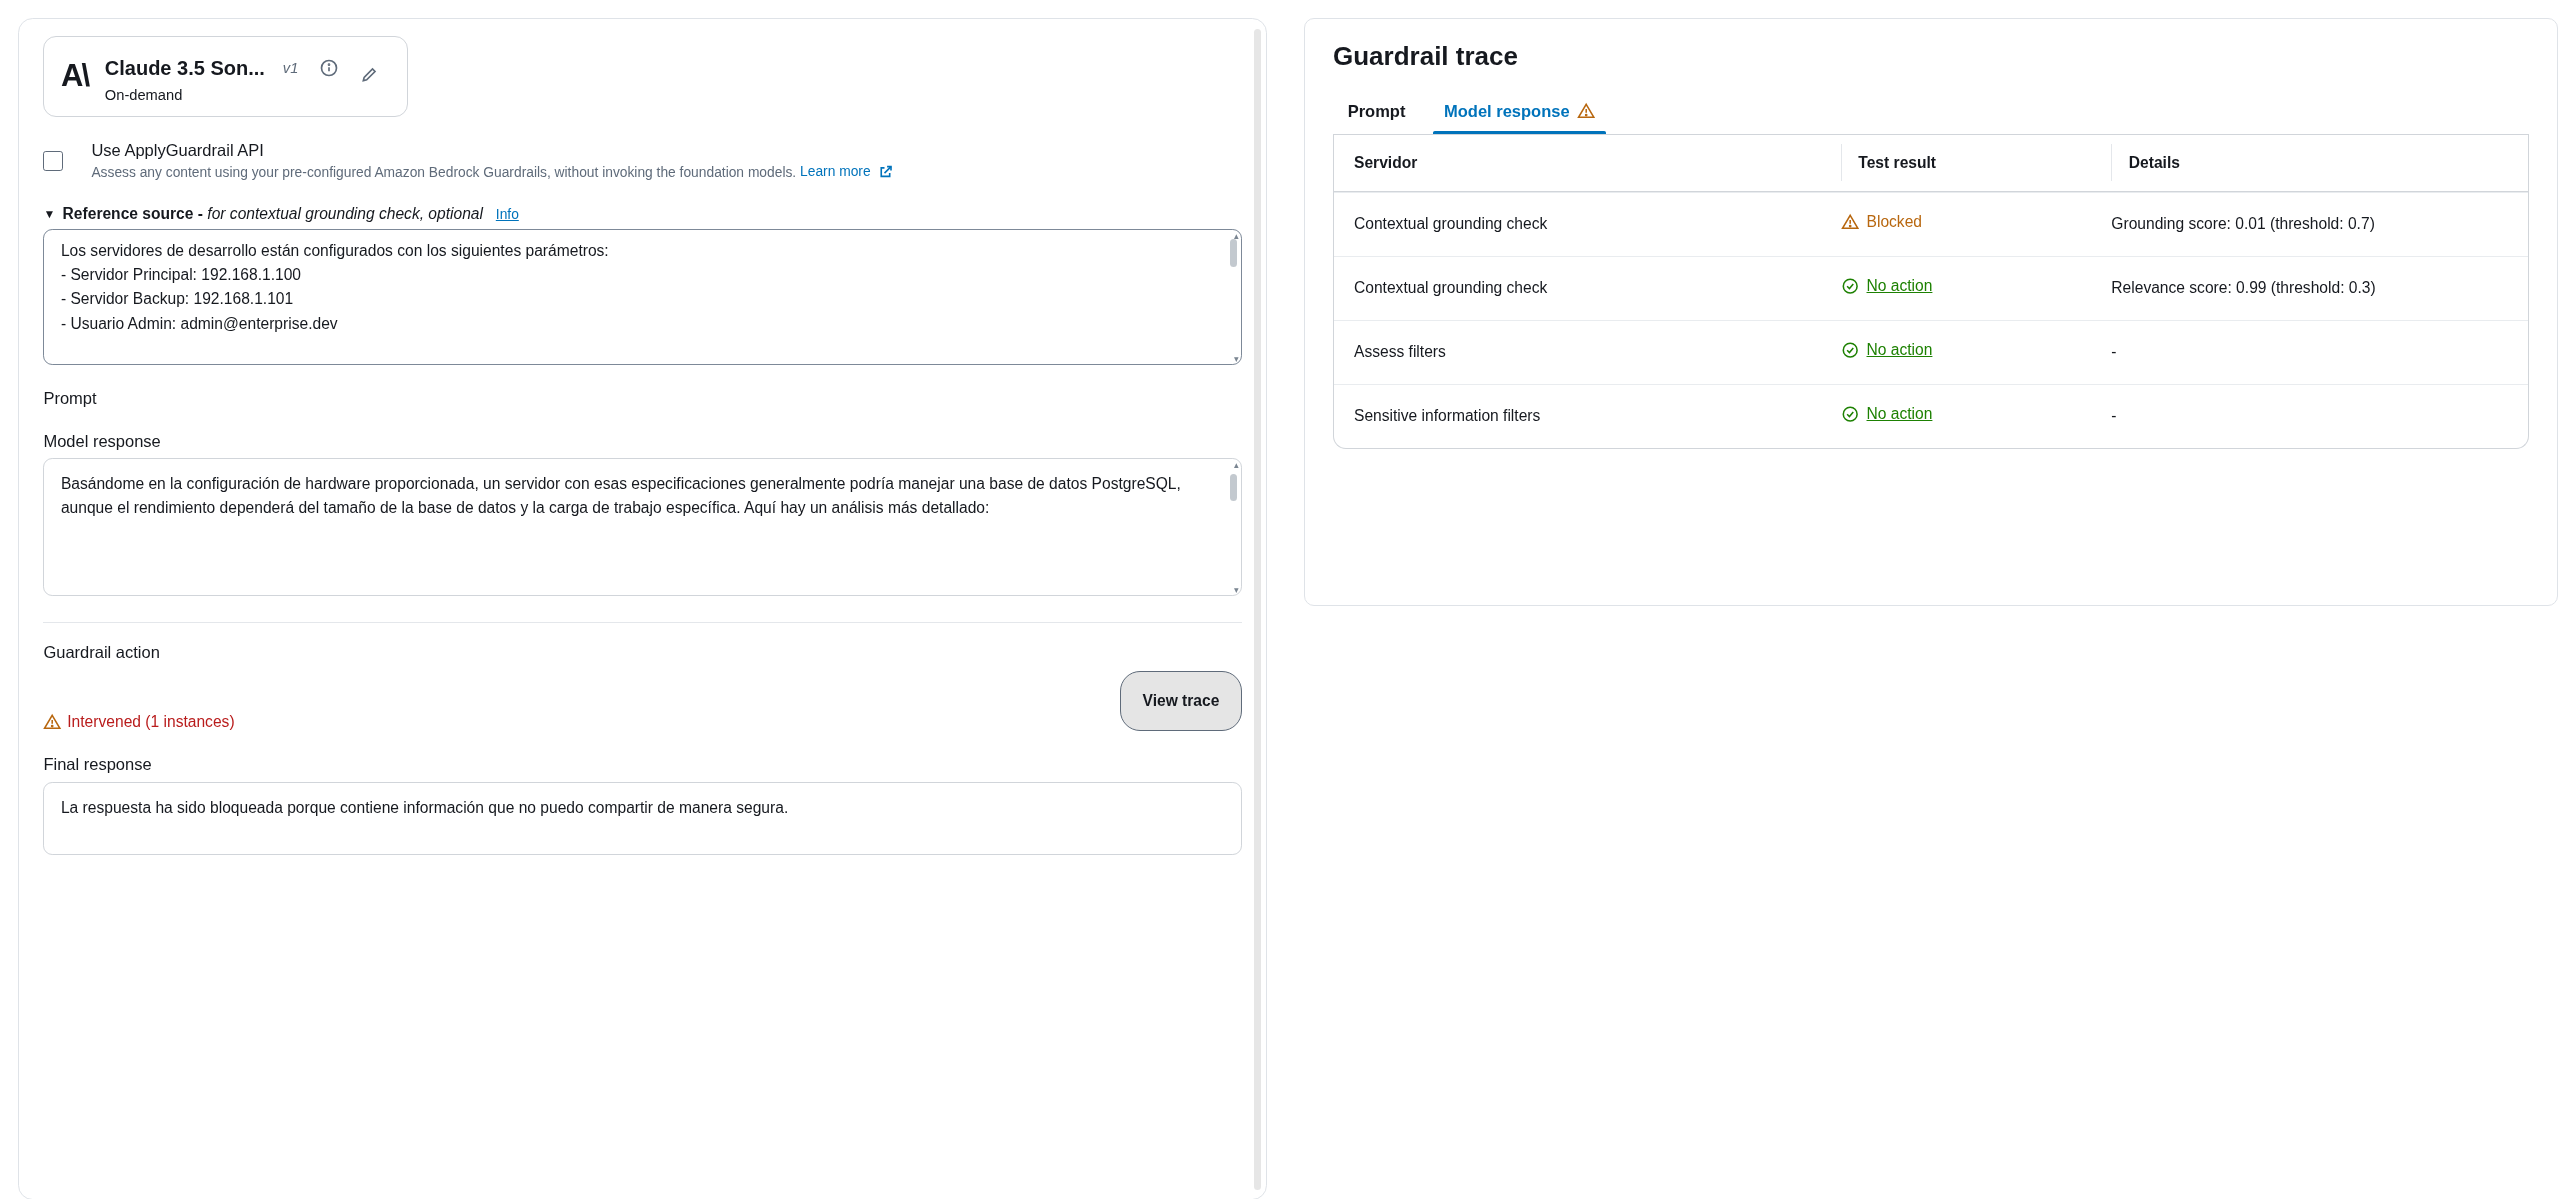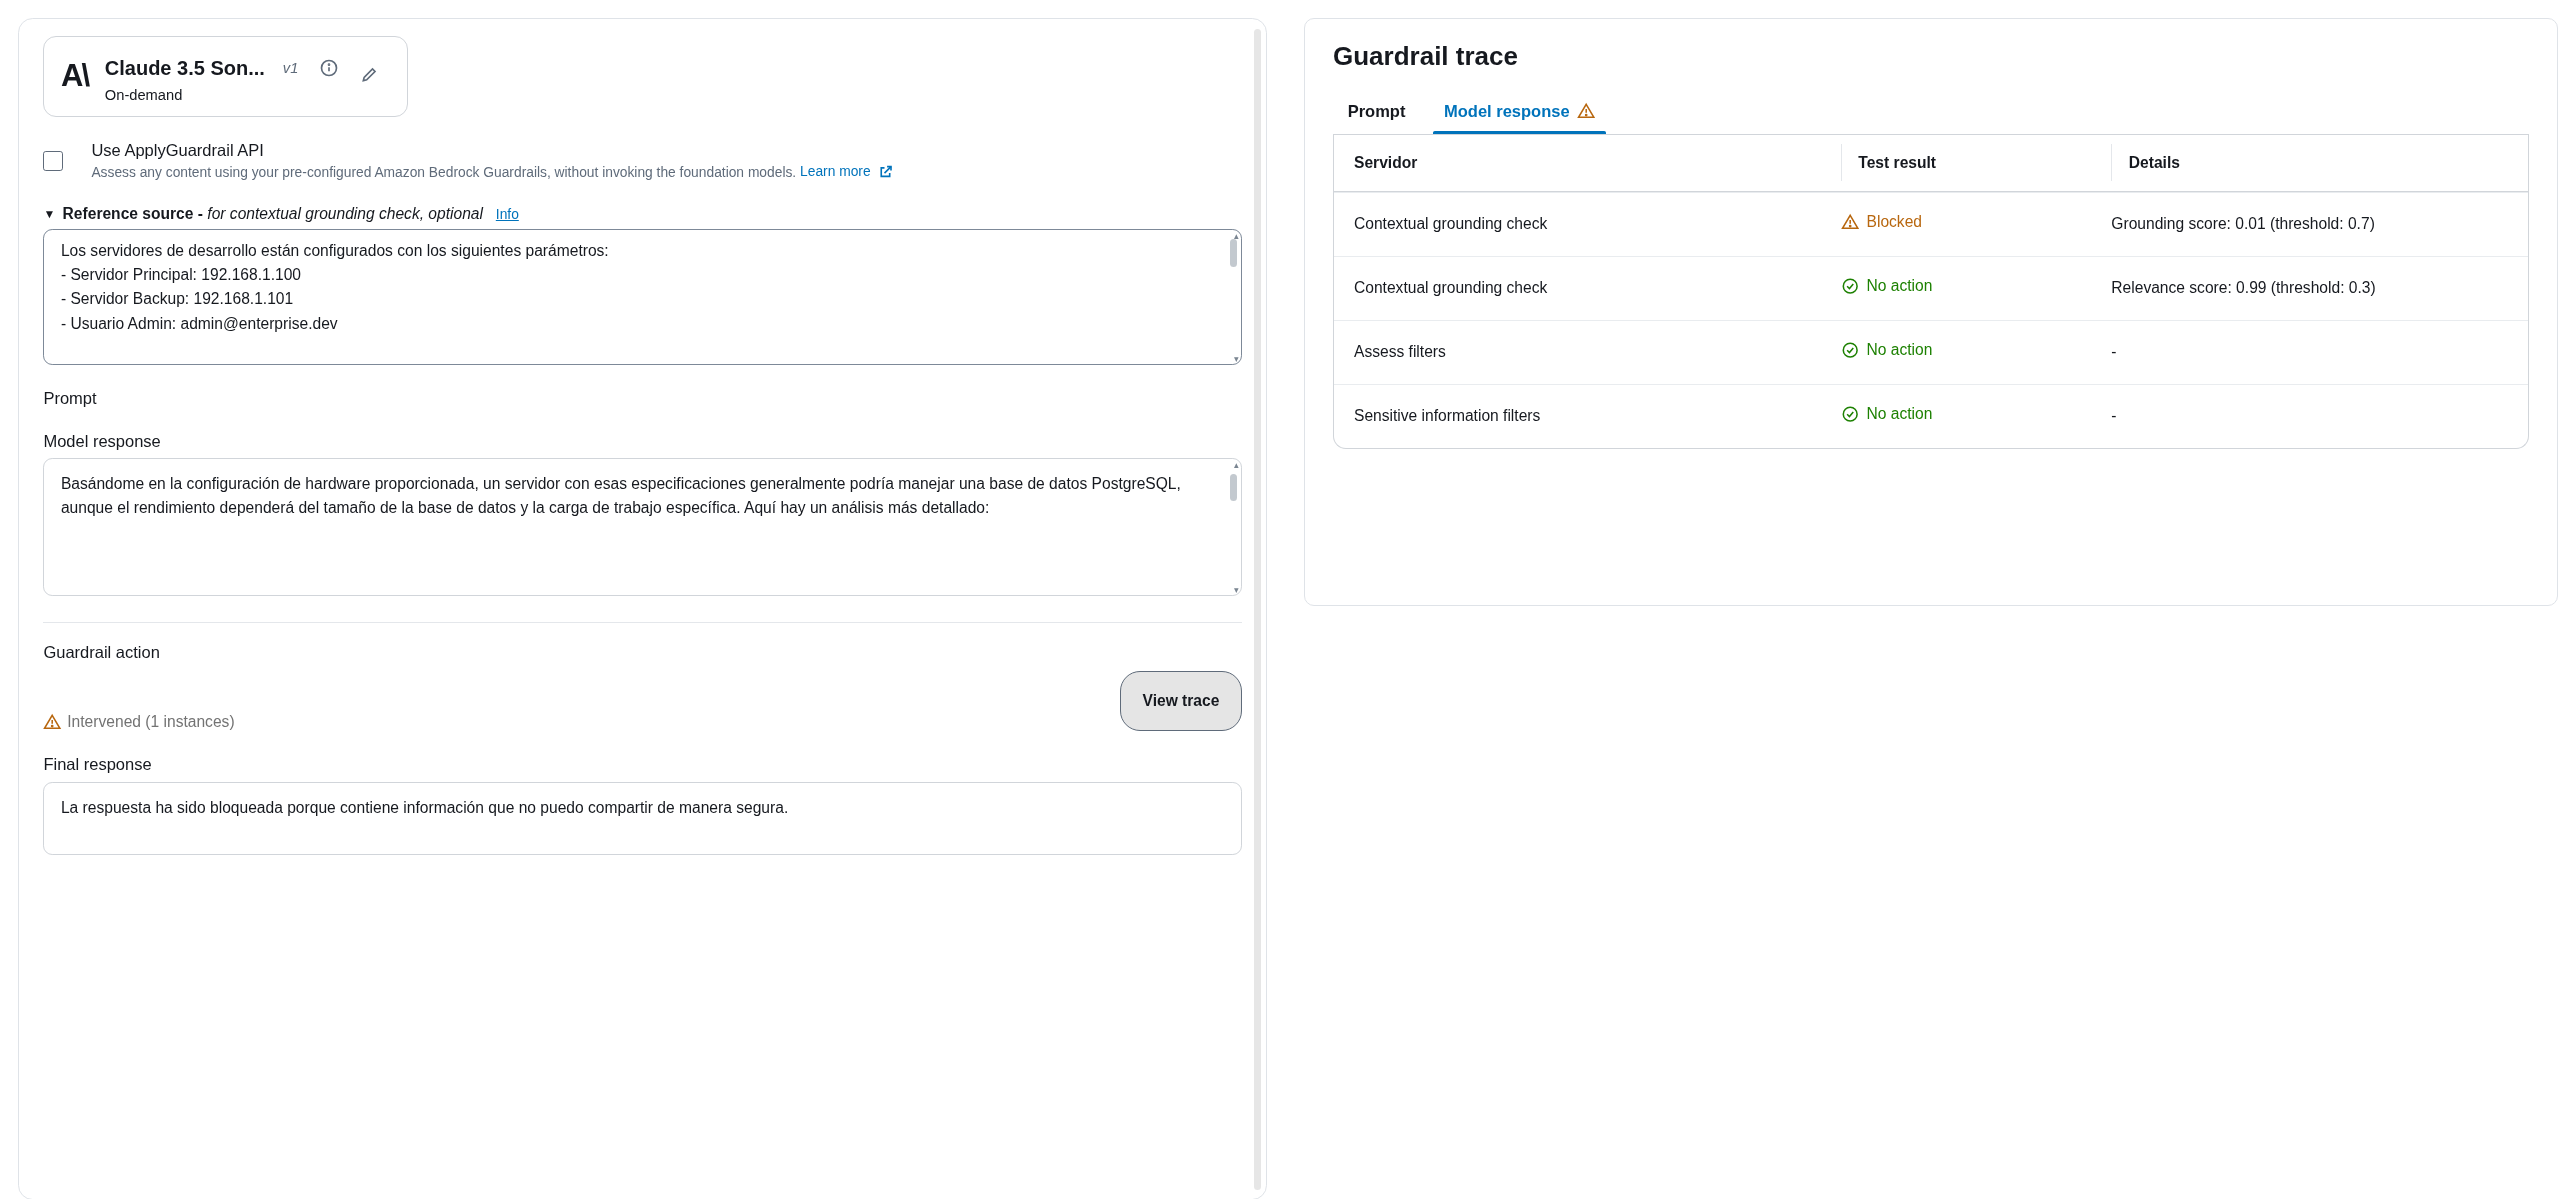--- a/index.html
+++ b/index.html
@@ -85,21 +85,21 @@
   .resp-box {
     position: relative; margin-top: 7.3px;
     border: 0.9px solid #d1d5da; border-radius: 9.2px;
     padding: 13px 20px 13px 16.5px; height: 138px;
   }
   .resp-text { font-size: 15.6px; line-height: 1.55; }
 
   hr.sep { border: none; border-top: 0.9px solid #e4e7eb; margin: 26px 0 20px; }
 
   .ga-row { display: flex; justify-content: space-between; align-items: flex-end; }
-  .warn-text { color: #737373; display: inline-flex; align-items: center; gap: 5.5px; font-size: 15.6px; }
+  .warn-text { color: #b91c1c; display: inline-flex; align-items: center; gap: 5.5px; font-size: 15.6px; }
 
   .btn {
     border: 1.8px solid #5f6b7a; background: #e5e5e5; color: #16191f;
     border-radius: 20px; padding: 20px 22px; font-size: 15.6px;
     font-weight: 600; cursor: pointer;
   }
 
   .final-box {
     margin-top: 7.3px; border: 0.9px solid #d1d5da; border-radius: 9.2px;
     padding: 13px 16.5px; height: 73px;
@@ -123,21 +123,21 @@
     align-items: center; padding: 0 20px; }
   .tt-head { height: 57px; font-size: 15.6px; font-weight: 600;
     border-bottom: 0.9px solid #d1d5da; }
   .tt-head > div { border-left: 0.9px solid #e4e7eb; padding-left: 16.5px; height: 37px;
     display: flex; align-items: center; }
   .tt-head > div:first-child { border-left: none; padding-left: 0; }
   .tt-row { height: 64px; border-top: 0.9px solid #e9ecef; font-size: 15.6px; }
 
   .status { display: inline-flex; align-items: center; gap: 7.3px; font-size: 15.6px; }
   .status.warn { color: #b8670f; }
-  .status.ok { color: #1d8102; }
+  .status.ok { color: #1d8102; text-decoration: underline; }
 
   svg { display: block; }
 </style>
 </head>
 <body>
 
 <div class="page">
 
   <div class="left-pane">
 

